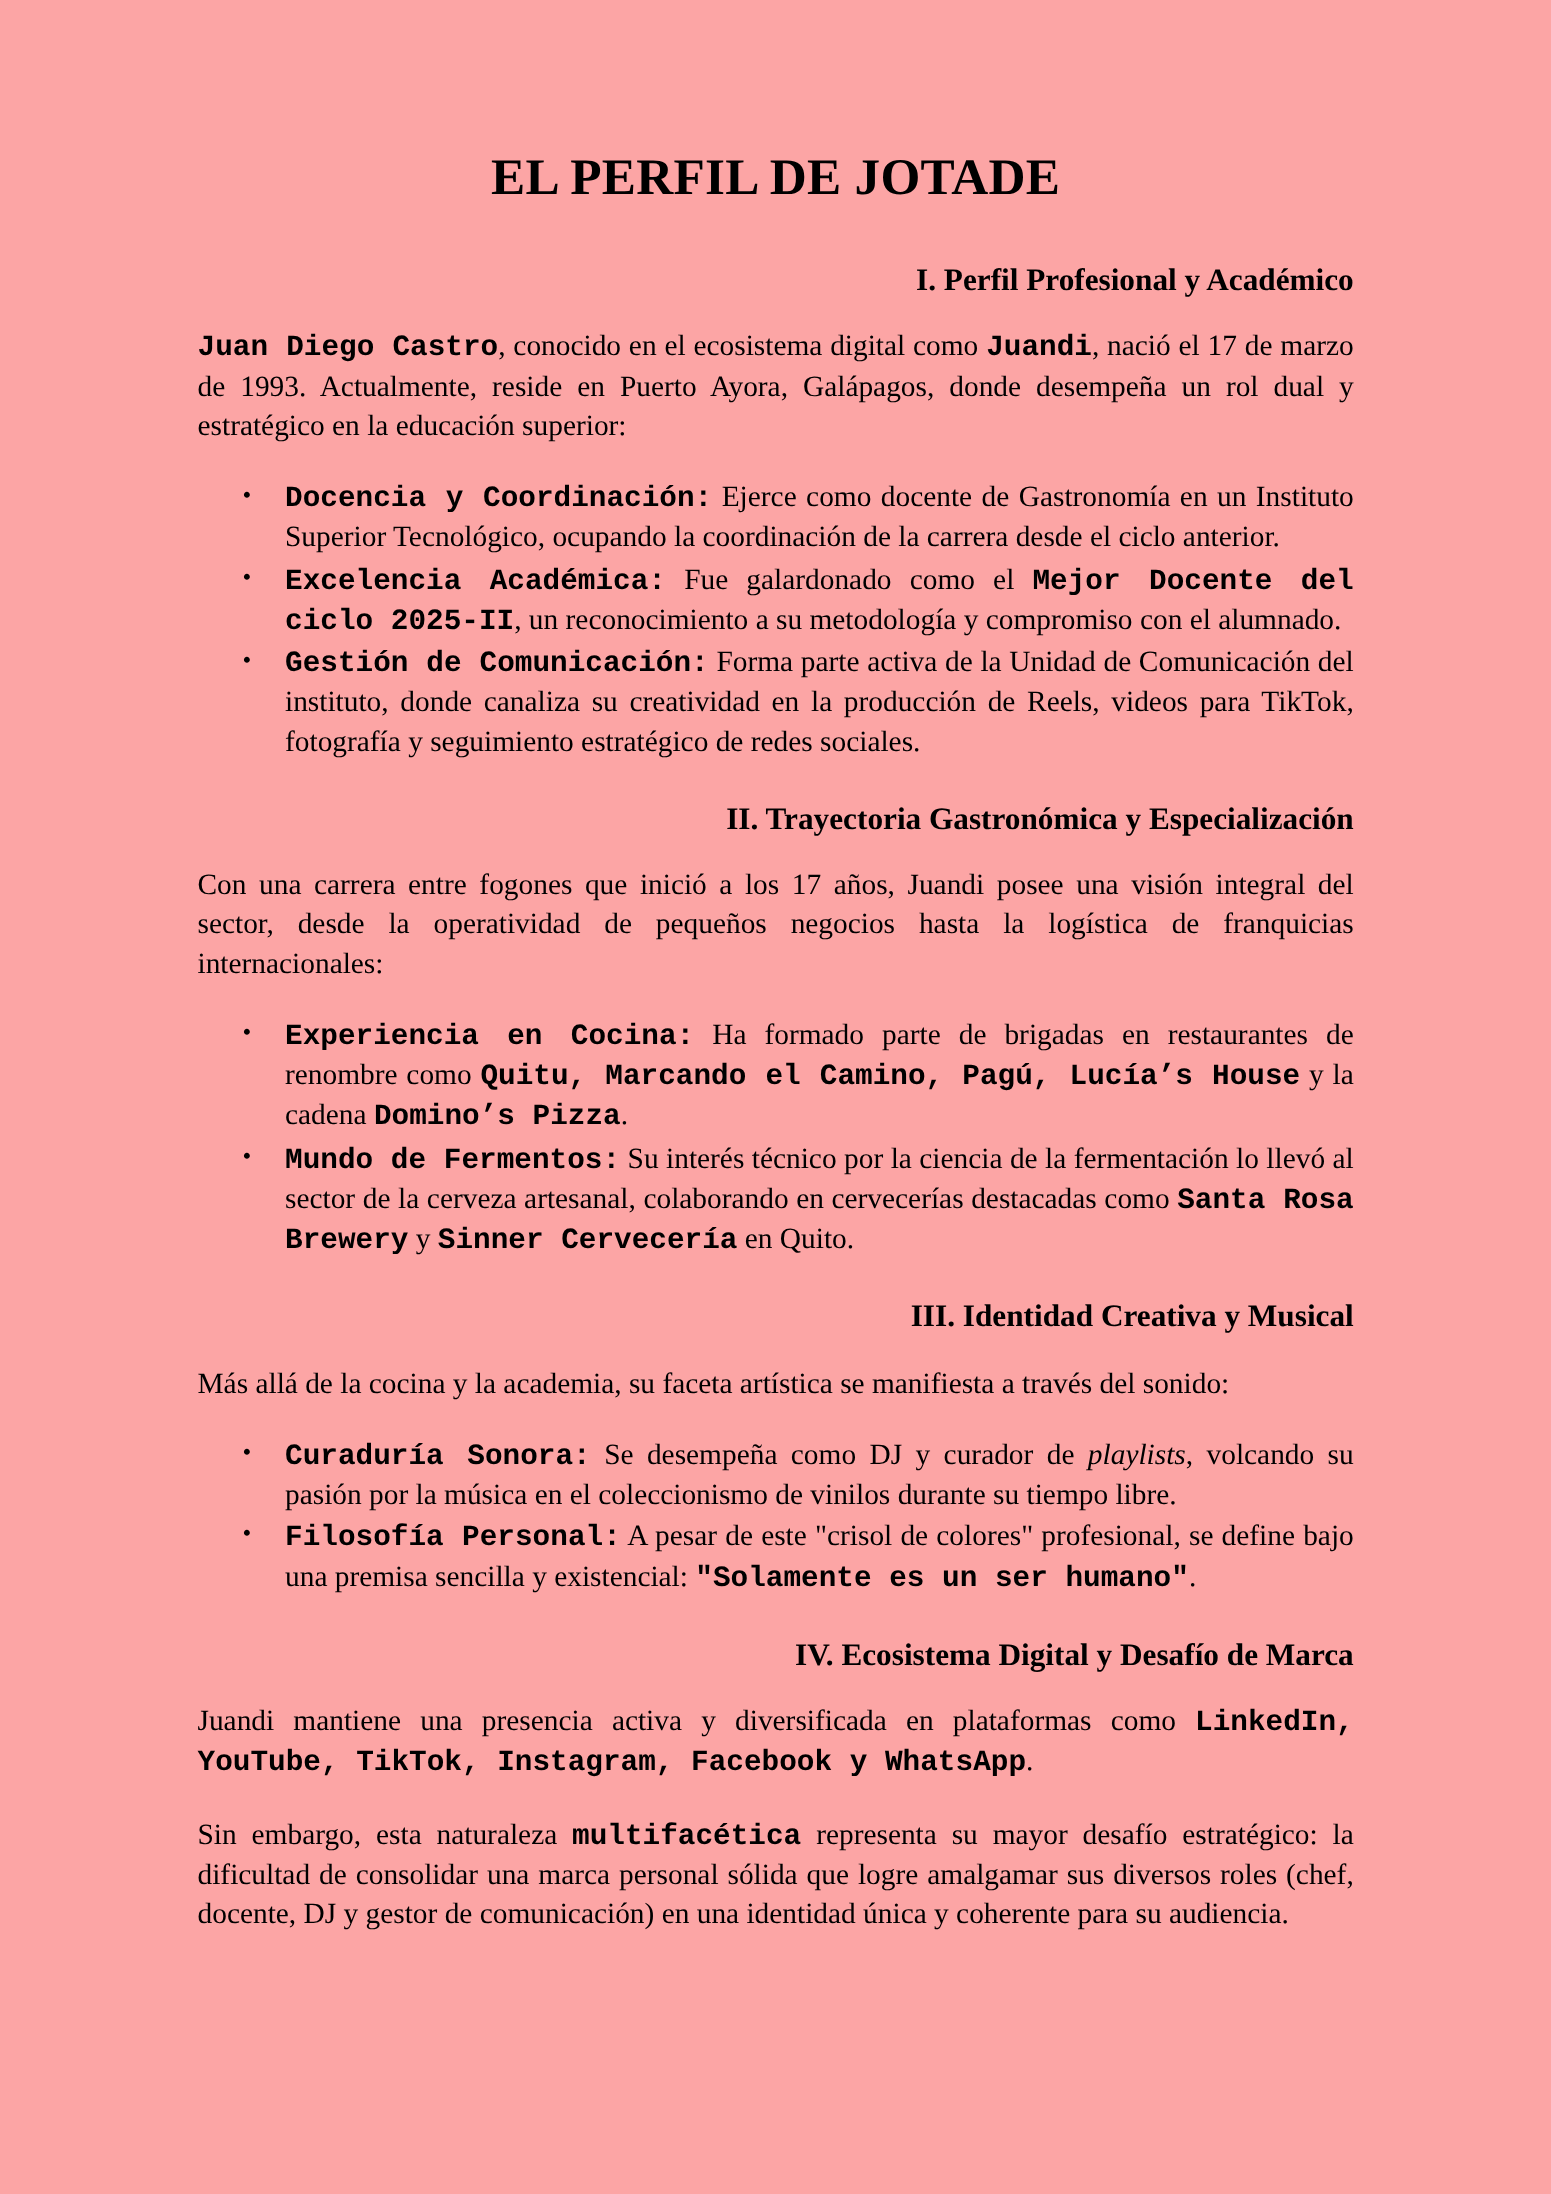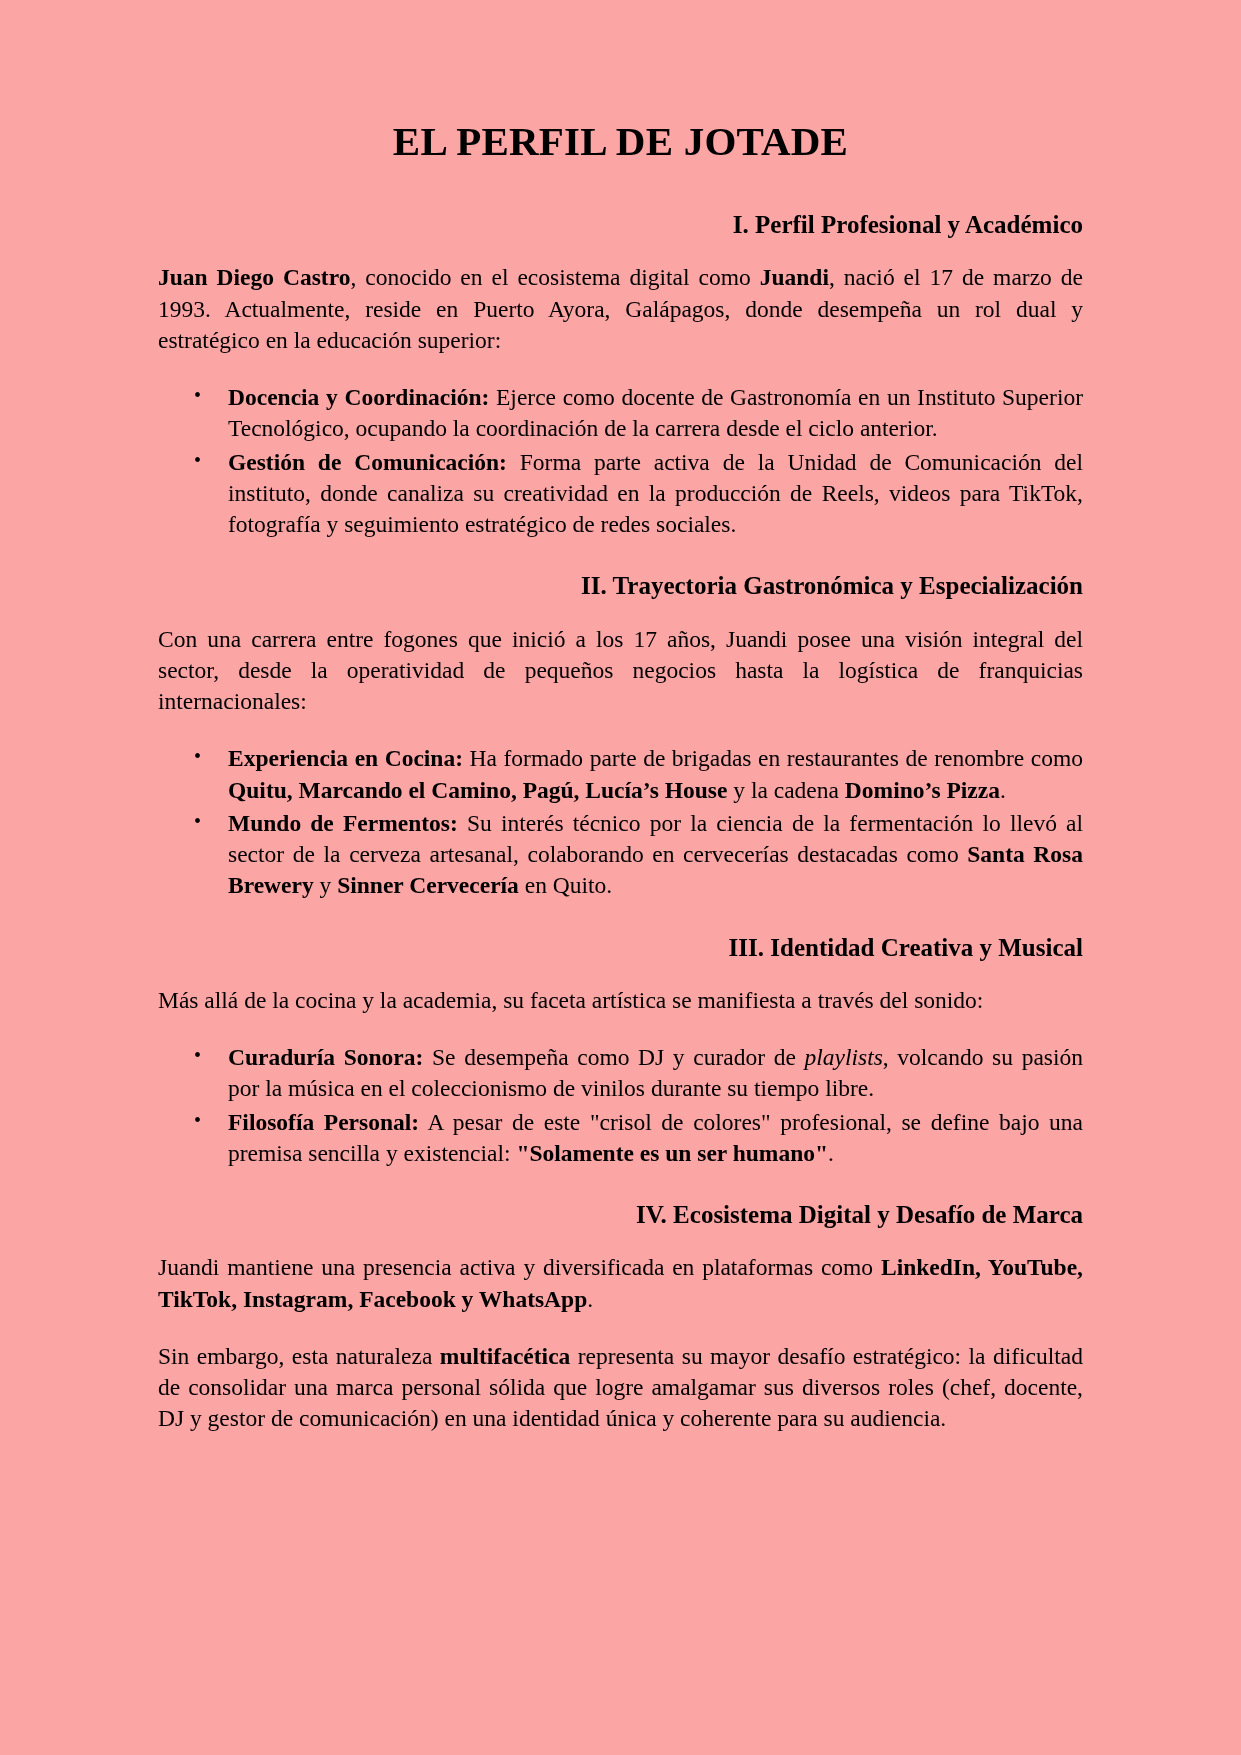--- a/index.html
+++ b/index.html
@@ -57,39 +57,40 @@
     padding-left: 0;
   }
   ul.bullets > li::before {
     content: "\2022";
     position: absolute;
     left: -34px;
     top: -1px;
     font-size: 20px;
     line-height: 1.45;
   }
-  .b { font-weight: bold; }
+  .b { font-weight: bold; font-family: Liberation Mono, monospace; }
   .i { font-style: italic; }
   .sec { margin-bottom: 10px; }
   .last-par { margin-bottom: 0; }
 </style>
 </head>
 <body>
 
 <div class="page">
 
   <h1 class="doc-title">EL PERFIL DE JOTADE</h1>
 
   <div class="sec">
     <h2 class="section-heading">I. Perfil Profesional y Académico</h2>
 
     <p class="body-par"><span class="b">Juan Diego Castro</span><span>, conocido en el ecosistema digital como </span><span class="b">Juandi</span><span>, nació el 17 de marzo de 1993. Actualmente, reside en Puerto Ayora, Galápagos, donde desempeña un rol dual y estratégico en la educación superior:</span></p>
 
     <ul class="bullets">
       <li><span class="b">Docencia y Coordinación:</span><span> Ejerce como docente de Gastronomía en un Instituto Superior Tecnológico, ocupando la coordinación de la carrera desde el ciclo anterior.</span></li>
+      <li><span class="b">Excelencia Académica:</span><span> Fue galardonado como el </span><span class="b">Mejor Docente del ciclo 2025-II</span><span>, un reconocimiento a su metodología y compromiso con el alumnado.</span></li>
       <li><span class="b">Gestión de Comunicación:</span><span> Forma parte activa de la Unidad de Comunicación del instituto, donde canaliza su creatividad en la producción de Reels, videos para TikTok, fotografía y seguimiento estratégico de redes sociales.</span></li>
     </ul>
   </div>
 
   <div class="sec">
     <h2 class="section-heading">II. Trayectoria Gastronómica y Especialización</h2>
 
     <p class="body-par">Con una carrera entre fogones que inició a los 17 años, Juandi posee una visión integral del sector, desde la operatividad de pequeños negocios hasta la logística de franquicias internacionales:</p>
 
     <ul class="bullets">

